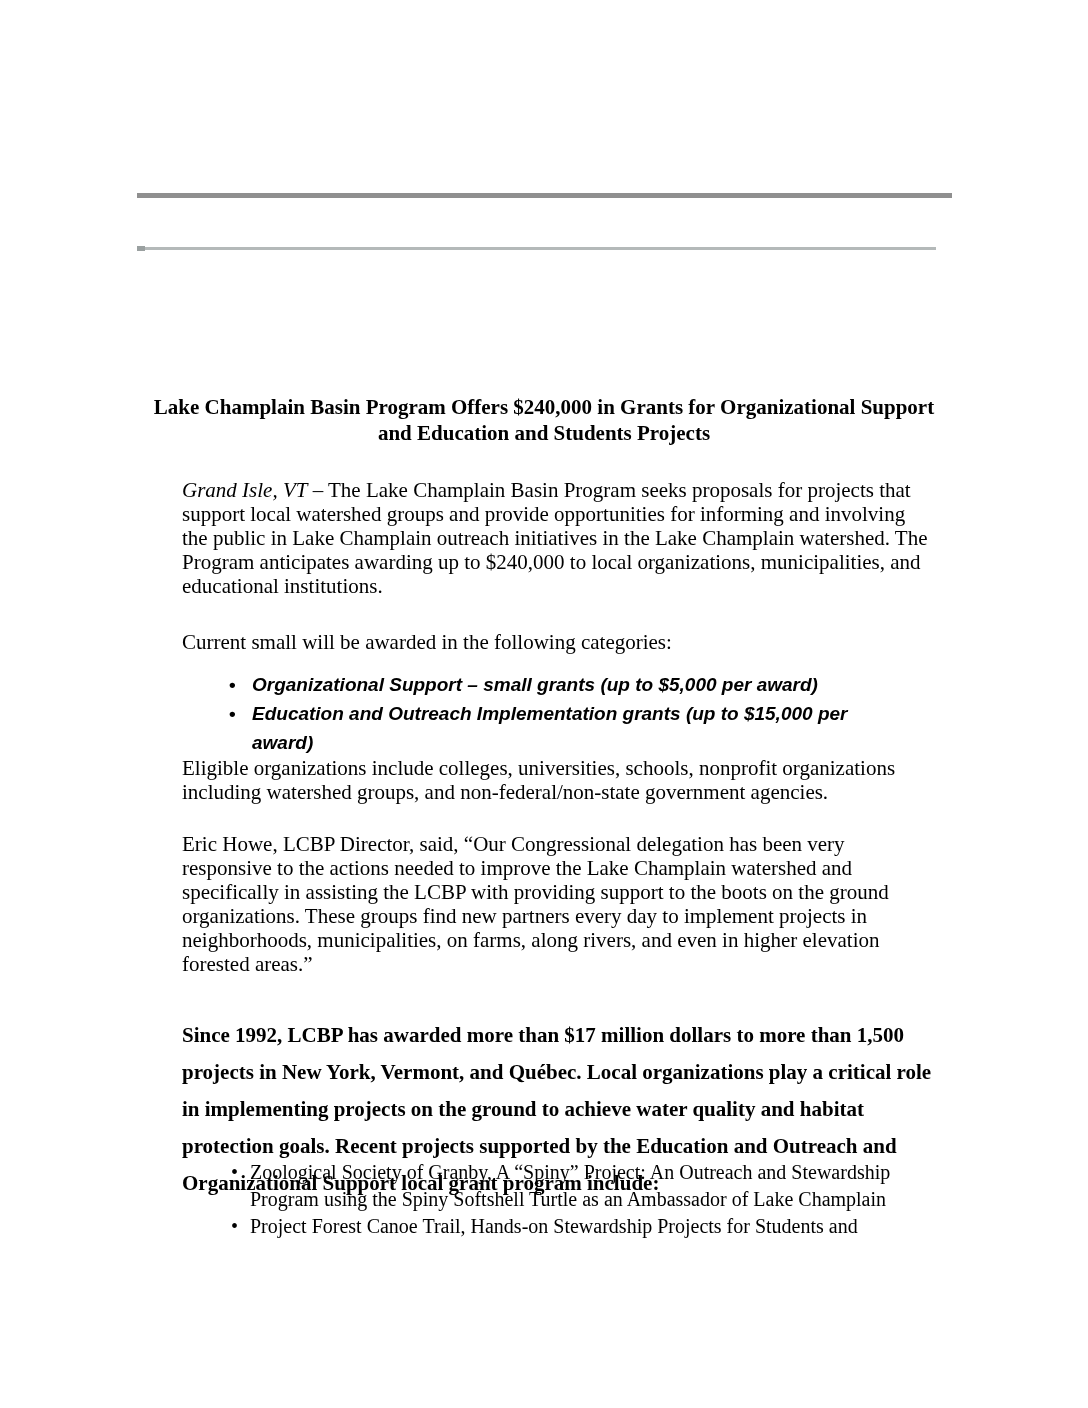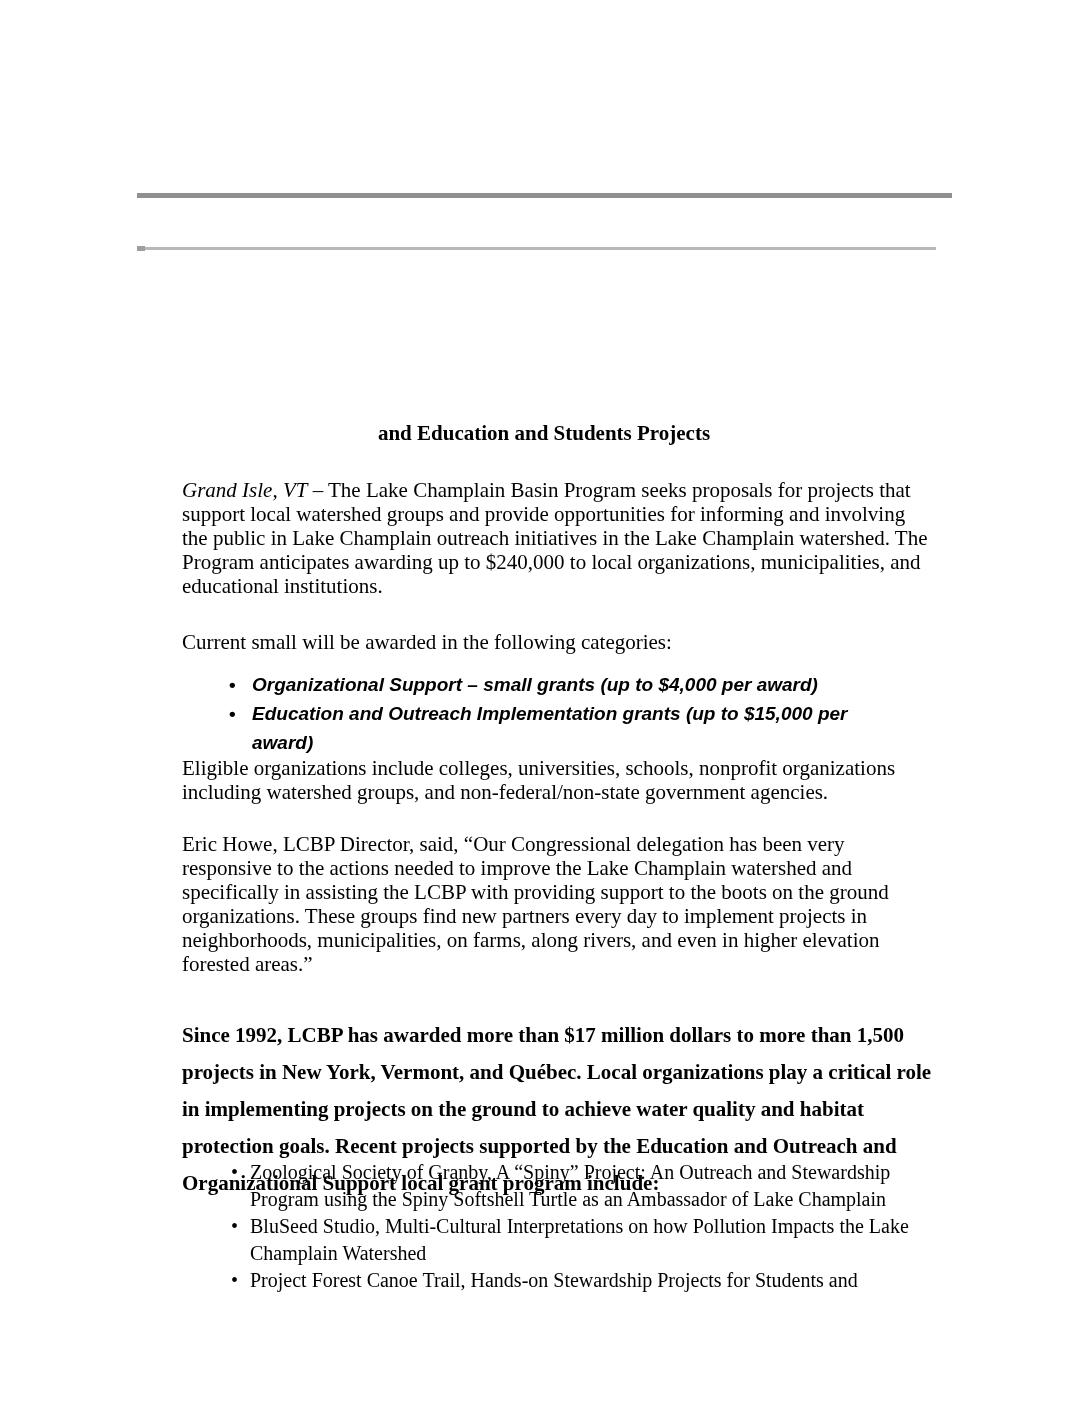--- a/index.html
+++ b/index.html
@@ -79,40 +79,39 @@
 <body>
 
 <div class="page">
 
   <div class="rule rule1"></div>
   <div class="rule rule2">
     <span class="cap"></span>
   </div>
 
   <h1 class="title">
-    <br>
+    <span>Lake Champlain Basin Program Offers $240,000 in Grants for Organizational Support</span><br>
     <span>and Education and Students Projects</span>
   </h1>
 
   <p class="para p1">
     <span class="dateline">Grand Isle, VT</span><span> – The Lake Champlain Basin Program seeks proposals for projects that support local watershed groups and provide opportunities for informing and involving the public in Lake Champlain outreach initiatives in the Lake Champlain watershed. The Program anticipates awarding up to $240,000 to local organizations, municipalities, and educational institutions.</span>
   </p>
 
   <p class="para p2">Current small will be awarded in the following categories:</p>
 
   <ul class="grant-bullets">
-    <li>Organizational Support – small grants (up to $4,000 per award)</li>
+    <li>Organizational Support – small grants (up to $5,000 per award)</li>
     <li>Education and Outreach Implementation grants (up to $15,000 per award)</li>
   </ul>
 
   <p class="para p3">Eligible organizations include colleges, universities, schools, nonprofit organizations including watershed groups, and non-federal/non-state government agencies.</p>
 
   <p class="para p4">Eric Howe, LCBP Director, said, “Our Congressional delegation has been very responsive to the actions needed to improve the Lake Champlain watershed and specifically in assisting the LCBP with providing support to the boots on the ground organizations. These groups find new partners every day to implement projects in neighborhoods, municipalities, on farms, along rivers, and even in higher elevation forested areas.”</p>
 
   <p class="para p5">Since 1992, LCBP has awarded more than $17 million dollars to more than 1,500 projects in New York, Vermont, and Québec. Local organizations play a critical role in implementing projects on the ground to achieve water quality and habitat protection goals. Recent projects supported by the Education and Outreach and Organizational Support local grant program include:</p>
 
   <ul class="project-bullets">
     <li>Zoological Society of Granby, A “Spiny” Project: An Outreach and Stewardship Program using the Spiny Softshell Turtle as an Ambassador of Lake Champlain</li>
-    <li>BluSeed Studio, Multi-Cultural Interpretations on how Pollution Impacts the Lake Champlain Watershed</li>
     <li>Project Forest Canoe Trail, Hands-on Stewardship Projects for Students and</li>
   </ul>
 
 </div>
 
 </body></html>

